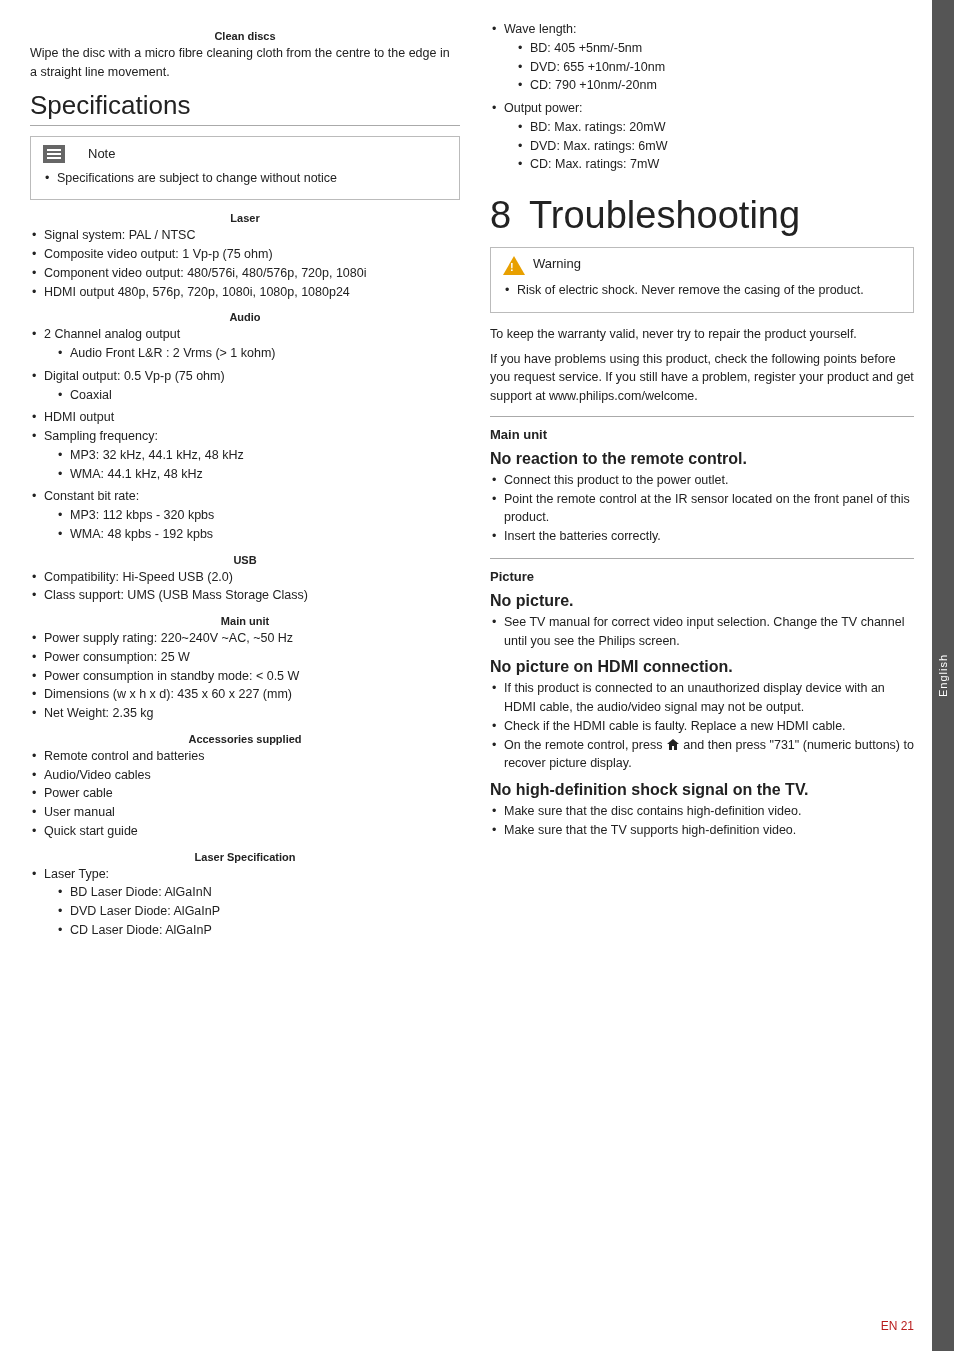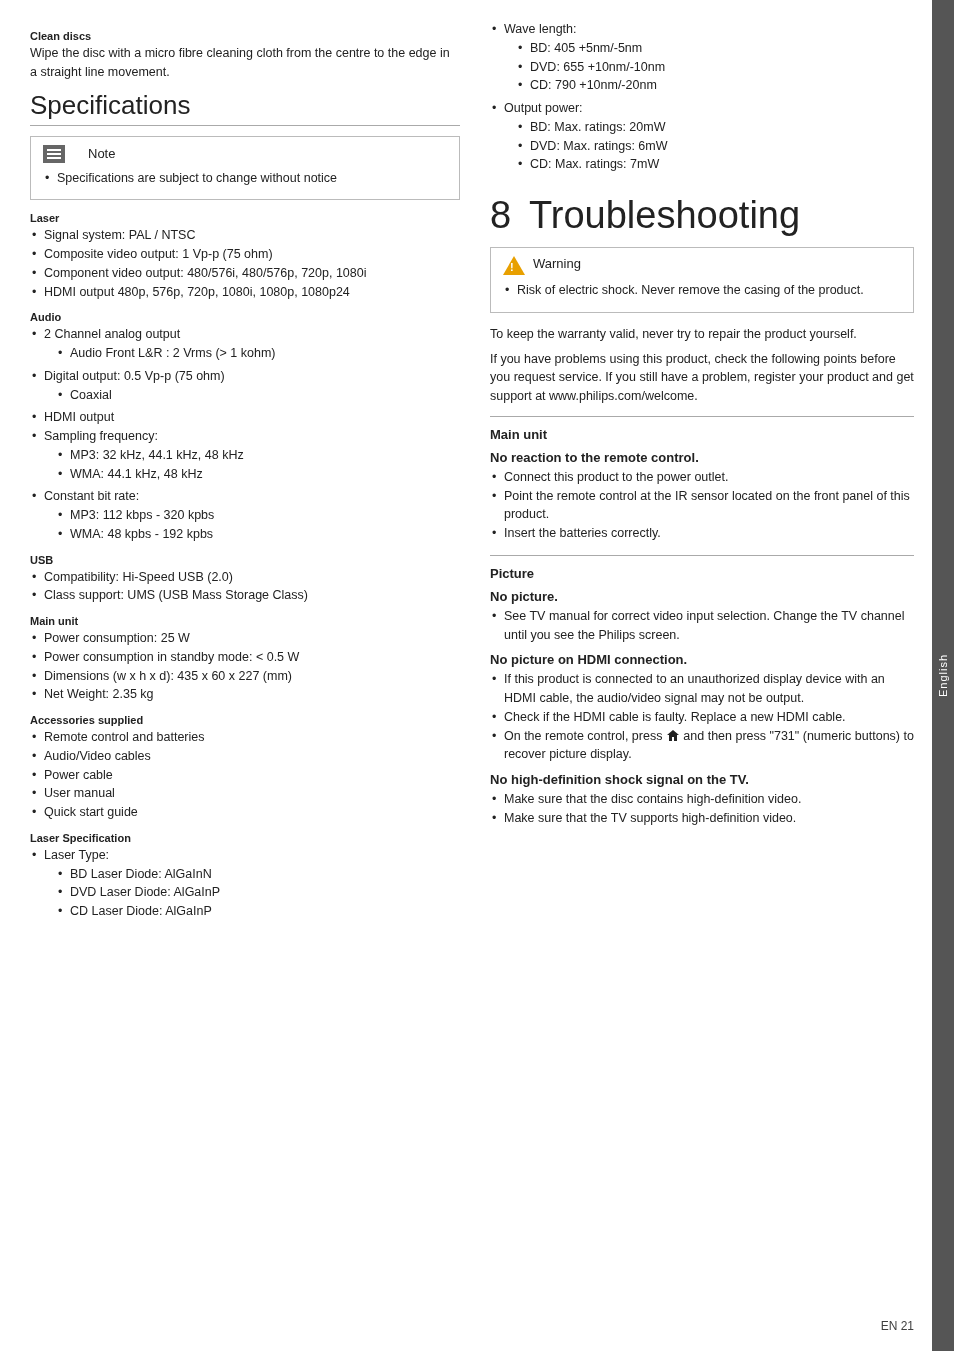--- a/index.html
+++ b/index.html
@@ -60,30 +60,31 @@
       margin-bottom: 10px;
       margin-top: 8px;
     }
     h3.sub-heading {
       font-size: 13px;
       font-weight: bold;
       margin-top: 10px;
       margin-bottom: 4px;
     }
     h4.item-heading {
-      font-size: 13px;
+      font-size: 16px;
       font-weight: bold;
       margin-top: 8px;
       margin-bottom: 3px;
     }
     .section-title-small {
       font-size: 11px;
       font-weight: bold;
       margin-bottom: 2px;
       margin-top: 10px;
+      text-align: center;
     }
     p {
       font-size: 12.5px;
       line-height: 1.5;
       margin-bottom: 6px;
     }
     ul {
       list-style: none;
       padding-left: 0;
       margin-bottom: 4px;
@@ -183,21 +184,21 @@
       margin: 10px 0 6px 0;
     }
     .troubleshoot-section {
       margin-bottom: 12px;
     }
     .page-number {
       position: absolute;
       bottom: 18px;
       right: 40px;
       font-size: 12px;
-      color: #404040;
+      color: #b91c1c;
     }
   </style>
 </head>
 <body>
 
 <div class="page">
 
   <div class="side-tab">
     <span class="side-tab-text">English</span>
   </div>
@@ -267,20 +268,21 @@
       </ul>
 
       <h3 class="section-title-small">USB</h3>
       <ul>
         <li>Compatibility: Hi-Speed USB (2.0)</li>
         <li>Class support: UMS (USB Mass Storage Class)</li>
       </ul>
 
       <h3 class="section-title-small">Main unit</h3>
       <ul>
+        <li>Power supply rating: 220~240V ~AC, ~50 Hz</li>
         <li>Power consumption: 25 W</li>
         <li>Power consumption in standby mode: &lt; 0.5 W</li>
         <li>Dimensions (w x h x d): 435 x 60 x 227 (mm)</li>
         <li>Net Weight: 2.35 kg</li>
       </ul>
 
       <h3 class="section-title-small">Accessories supplied</h3>
       <ul>
         <li>Remote control and batteries</li>
         <li>Audio/Video cables</li>

